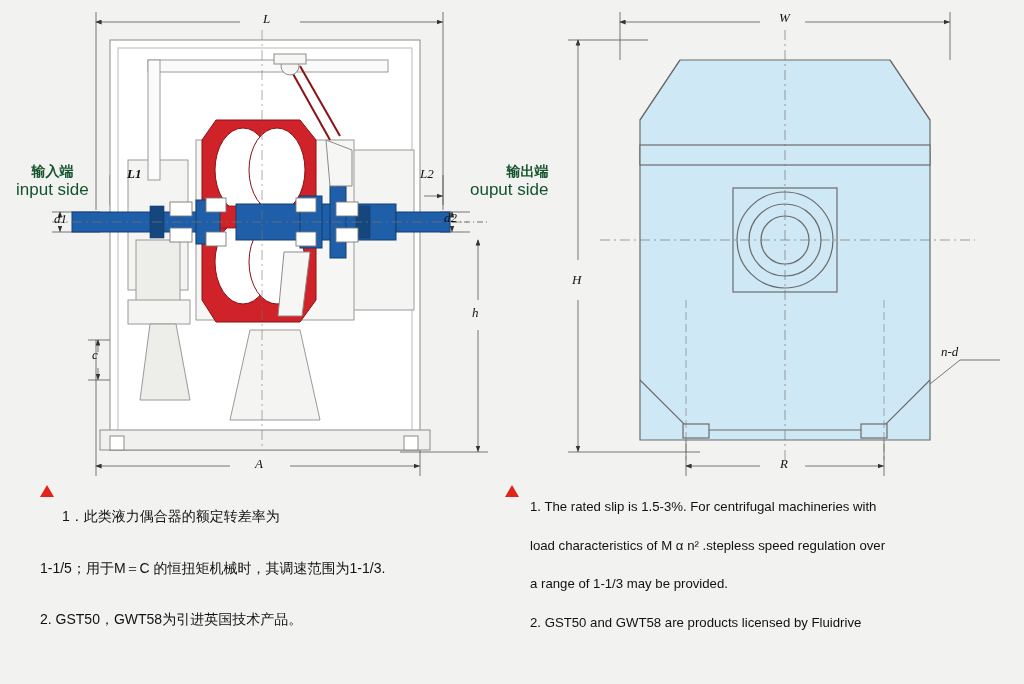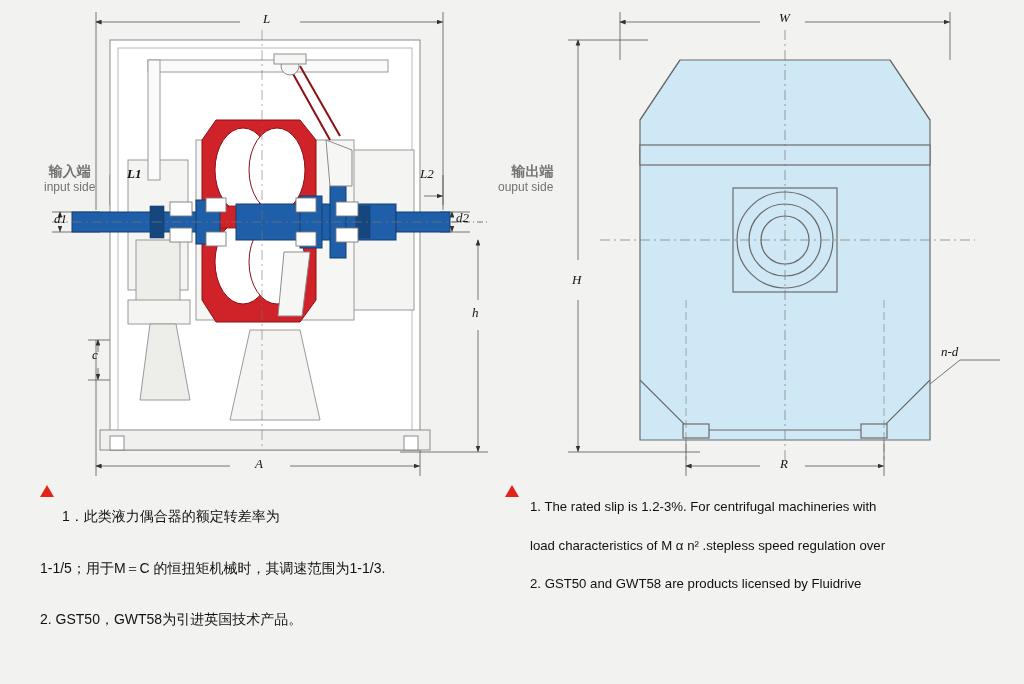--- a/index.html
+++ b/index.html
@@ -18,26 +18,25 @@
     font-size:13px;
     font-family:"Liberation Serif", serif;
     font-style:italic;
     color:#111;
     white-space:nowrap;
   }
   .side-label{
     position:absolute;
     font-size:13px;
     line-height:1.15;
-    color:#737373;
+    color:#14532d;
     white-space:nowrap;
-    margin-left:28px;
   }
   .side-label .cn{font-size:14px;font-weight:bold;}
-  .side-label .en{font-size:12px;}
+  .side-label .en{font-size:17px;}
   .notes{
     position:absolute;
     font-size:13.5px;
     line-height:1.55;
     color:#111;
     white-space:pre-line;
   }
   .notes-cn{left:40px;top:478px;width:440px;font-size:14px;line-height:1.85;}
   .notes-en{left:530px;top:478px;width:470px;font-size:13.2px;line-height:1.46;}
   .tri{
@@ -220,21 +219,21 @@
       <line x1="785" y1="30" x2="785" y2="460" stroke="#777" stroke-width="0.7" stroke-dasharray="10 4 2 4"></line>
       <line x1="686" y1="300" x2="686" y2="460" stroke="#777" stroke-width="0.6" stroke-dasharray="8 4"></line>
       <line x1="884" y1="300" x2="884" y2="460" stroke="#777" stroke-width="0.6" stroke-dasharray="8 4"></line>
     </g>
   </svg>
 
   <div class="dim-label" style="left:263px;top:11px;">L</div>
   <div class="dim-label" style="left:127px;top:166px;font-weight:bold;">L1</div>
   <div class="dim-label" style="left:420px;top:166px;">L2</div>
   <div class="dim-label" style="left:54px;top:211px;">d1</div>
-  <div class="dim-label" style="left:456px;top:210px;">d2</div>
+  <div class="dim-label" style="left:444px;top:210px;">d2</div>
   <div class="dim-label" style="left:255px;top:456px;">A</div>
   <div class="dim-label" style="left:472px;top:305px;">h</div>
   <div class="dim-label" style="left:92px;top:347px;">c</div>
 
   <div class="dim-label" style="left:779px;top:10px;">W</div>
   <div class="dim-label" style="left:572px;top:272px;">H</div>
   <div class="dim-label" style="left:780px;top:456px;">R</div>
   <div class="dim-label" style="left:941px;top:344px;">n-d</div>
 
   <div class="side-label" style="left:16px;top:163px;text-align:center;">
@@ -250,22 +249,23 @@
   <div class="notes notes-cn">
     <span class="note-line" style="padding-left:22px;">1．此类液力偶合器的额定转差率为</span>
     <span class="note-line">1-1/5；用于M＝C 的恒扭矩机械时，其调速范围为1-1/3.</span>
     <span class="note-line">2. GST50，GWT58为引进英国技术产品。</span>
     
     
   </div>
 
   <div class="tri" style="left:505px;top:485px;"></div>
   <div class="notes notes-en">
-    <span class="note-line">1. The rated slip is 1.2-3%. For centrifugal machineries with</span>
+    <span class="note-line">1. The rated slip is 1.5-3%. For centrifugal machineries with</span>
     <span class="note-line">load characteristics of M α n² .stepless speed regulation over</span>
+    <span class="note-line">a range of 1-1/3 may be provided.</span>
     <span class="note-line">2. GST50 and GWT58 are products licensed by Fluidrive</span>
     
     
     
     
     
   </div>
 
 </div>
 

